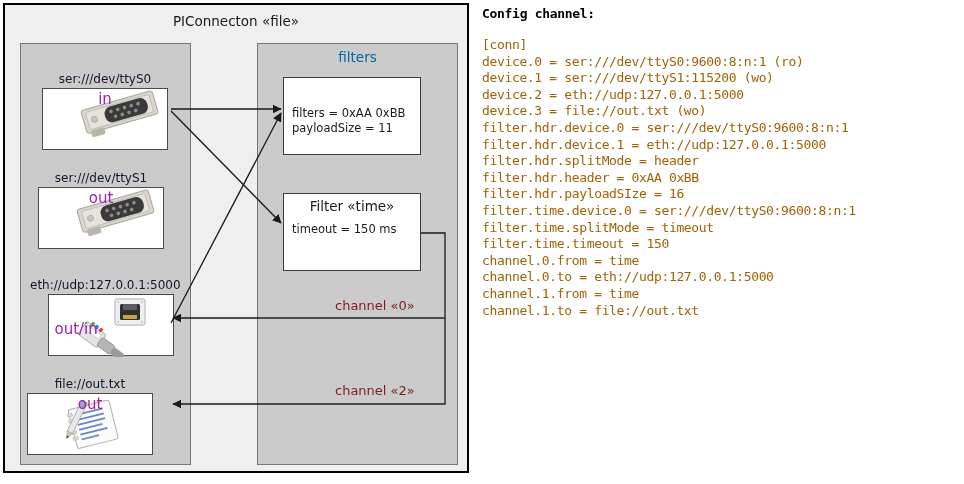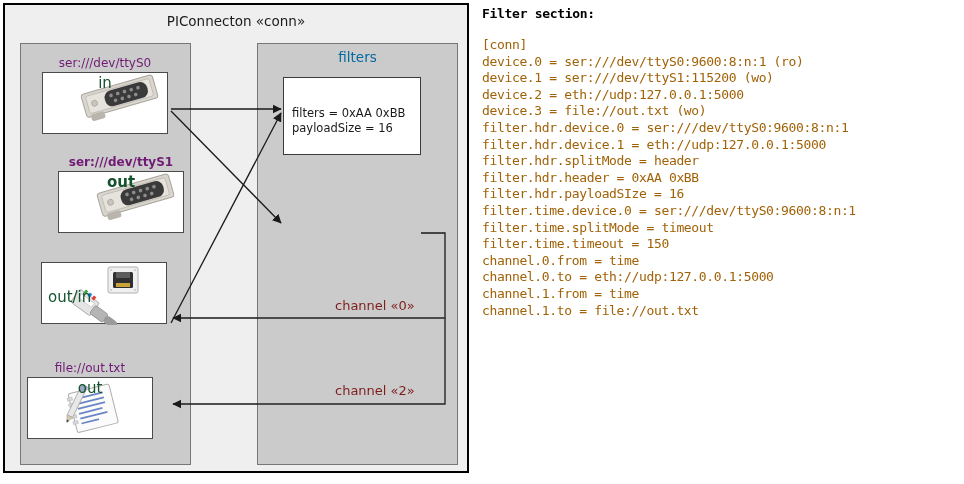--- a/index.html
+++ b/index.html
@@ -52,41 +52,41 @@
     top: 5px; left: 0; width: 100%;
     text-align: center;
     font-size: 13.5px;
     color: #0369a1;
   }
 
   
   .device-wrap { position: absolute; }
   .device-label {
     font-size: 12px;
-    color: #701a75;
+    color: #0f172a;
     text-align: center;
     width: 128px;
-    margin: 0 auto 2px auto;
+    margin: 16px auto 2px auto;
     white-space: nowrap;
   }
   #eth-wrap .device-label { width: 150px; margin-left: -11px; }
   .device-card {
     width: 126px; height: 62px;
     background: #ffffff;
     border: 1px solid #4a4a4a;
     box-sizing: border-box;
     position: relative;
     margin: 0 auto;
   }
   .device-dir {
     position: absolute;
     top: 1px; left: 0; width: 100%;
     text-align: center;
     font-size: 15px;
-    color: #14532d;
+    color: #a21caf;
     z-index: 3;
   }
   #eth-card .device-dir { text-align: left; left: 6px; width: auto; top: 2px; margin-top: 23px; }
 
   .icon-holder {
     position: absolute;
     left: 0; top: 0; width: 100%; height: 100%;
   }
 
   
@@ -153,21 +153,21 @@
     color: #a16207;
     white-space: pre;
     letter-spacing: -0.35px;
   }
 </style>
 </head>
 <body>
 
 <div id="diagram-root">
 
-  <div id="diagram-title">PIConnecton «conn»</div>
+  <div id="diagram-title">PIConnecton «file»</div>
 
   <div id="devices-group" class="group-box">
 
     <div class="device-wrap" id="ttyS0-wrap" style="left:20px; top:12px;">
       <div class="device-label">ser:///dev/ttyS0</div>
       <div class="device-card">
         <div class="device-dir">in</div>
         <div class="icon-holder">
           <svg width="126" height="62" viewBox="0 0 126 62">
             <g transform="translate(36,16) rotate(-16)">
@@ -184,21 +184,21 @@
               <circle cx="46" cy="21" r="1.8" fill="#8d8d8d"></circle>
               <circle cx="53" cy="21" r="1.8" fill="#8d8d8d"></circle>
               <rect x="4" y="28" width="14" height="7" rx="2" fill="#b9b5ad"></rect>
               <circle cx="11" cy="18" r="3" fill="#cac6be" stroke="#a5a09a" stroke-width="0.7"></circle>
             </g>
           </svg>
         </div>
       </div>
     </div>
 
-    <div class="device-wrap" id="ttyS1-wrap" style="left:36px; top:111px;font-weight:bold;">
+    <div class="device-wrap" id="ttyS1-wrap" style="left:16px; top:111px;">
       <div class="device-label">ser:///dev/ttyS1</div>
       <div class="device-card">
         <div class="device-dir">out</div>
         <div class="icon-holder">
           <svg width="126" height="62" viewBox="0 0 126 62">
             <g transform="translate(36,16) rotate(-16)">
               <rect x="0" y="6" width="74" height="24" rx="3" fill="#d9d6cf" stroke="#a9a49b" stroke-width="1"></rect>
               <rect x="4" y="9" width="66" height="18" rx="2" fill="#e6e3dd" stroke="#bdb8b0" stroke-width="0.8"></rect>
               <rect x="22" y="10" width="44" height="16" rx="7" fill="#3a3a3a"></rect>
               <circle cx="29" cy="15" r="1.8" fill="#8d8d8d"></circle>
@@ -212,20 +212,21 @@
               <circle cx="53" cy="21" r="1.8" fill="#8d8d8d"></circle>
               <rect x="4" y="28" width="14" height="7" rx="2" fill="#b9b5ad"></rect>
               <circle cx="11" cy="18" r="3" fill="#cac6be" stroke="#a5a09a" stroke-width="0.7"></circle>
             </g>
           </svg>
         </div>
       </div>
     </div>
 
     <div class="device-wrap" id="eth-wrap" style="left:20px; top:218px;">
+      <div class="device-label">eth://udp:127.0.0.1:5000</div>
       <div class="device-card" id="eth-card">
         <div class="device-dir">out/in</div>
         <div class="icon-holder">
           <svg width="126" height="62" viewBox="0 0 126 62">
             <rect x="66" y="4" width="30" height="26" rx="2" fill="#efefef" stroke="#b0b0b0" stroke-width="1"></rect>
             <rect x="71" y="9" width="20" height="16" rx="1.5" fill="#2f2f2f"></rect>
             <rect x="74" y="9" width="14" height="6" fill="#5c5c5c"></rect>
             <rect x="74" y="20" width="14" height="4" fill="#c9a33a"></rect>
             <circle cx="69" cy="7" r="1" fill="#c6c6c6"></circle>
             <circle cx="93" cy="7" r="1" fill="#c6c6c6"></circle>
@@ -281,24 +282,30 @@
     </div>
   </div>
 
   <div id="filters-group" class="group-box">
     <div class="group-title">filters</div>
   </div>
 
   <div class="filter-card" id="filter-hdr">
     <div class="filter-props">
       <div>filters = 0xAA 0xBB</div>
-      <div>payloadSize = 16</div>
+      <div>payloadSize = 11</div>
     </div>
   </div>
 
+  <div class="filter-card" id="filter-time">
+    <div class="filter-title">Filter «time»</div>
+    <div class="filter-props">
+      <div>timeout = 150 ms</div>
+    </div>
+  </div>
 
   <div class="channel-label" id="channel-0-label">channel «0»</div>
   <div class="channel-label" id="channel-1-label">channel «2»</div>
 
   <svg id="edges">
     <defs>
       <marker id="arrow" viewBox="0 0 10 10" refX="9.2" refY="5" markerWidth="7" markerHeight="7" orient="auto-start-reverse">
         <path d="M 0 0 L 10 5 L 0 10 z" fill="#1a1a1a"></path>
       </marker>
     </defs>
@@ -312,21 +319,21 @@
     <path d="M 416 228 L 440 228 L 440 313 L 168 313" fill="none" stroke="#1a1a1a" stroke-width="1.3" marker-end="url(#arrow)"></path>
 
     <path d="M 440 313 L 440 399 L 168 399" fill="none" stroke="#1a1a1a" stroke-width="1.3" marker-end="url(#arrow)"></path>
 
     <line x1="253" y1="313" x2="440" y2="313" stroke="#555555" stroke-width="1"></line>
     <line x1="253" y1="399" x2="440" y2="399" stroke="#555555" stroke-width="1"></line>
   </svg>
 </div>
 
 <div id="config-panel">
-  <div id="config-heading">Filter section:</div>
+  <div id="config-heading">Config channel:</div>
   <div id="config-body">[conn]
 device.0 = ser:///dev/ttyS0:9600:8:n:1 (ro)
 device.1 = ser:///dev/ttyS1:115200 (wo)
 device.2 = eth://udp:127.0.0.1:5000
 device.3 = file://out.txt (wo)
 filter.hdr.device.0 = ser:///dev/ttyS0:9600:8:n:1
 filter.hdr.device.1 = eth://udp:127.0.0.1:5000
 filter.hdr.splitMode = header
 filter.hdr.header = 0xAA 0xBB
 filter.hdr.payloadSIze = 16

